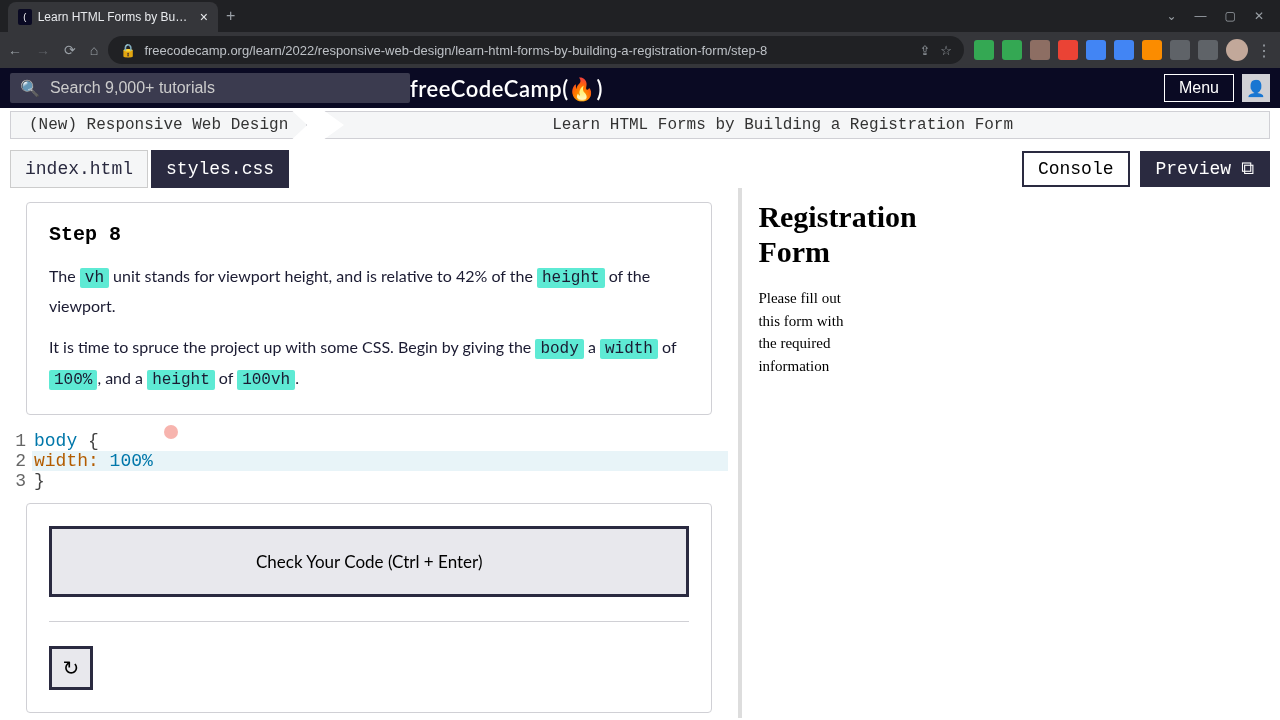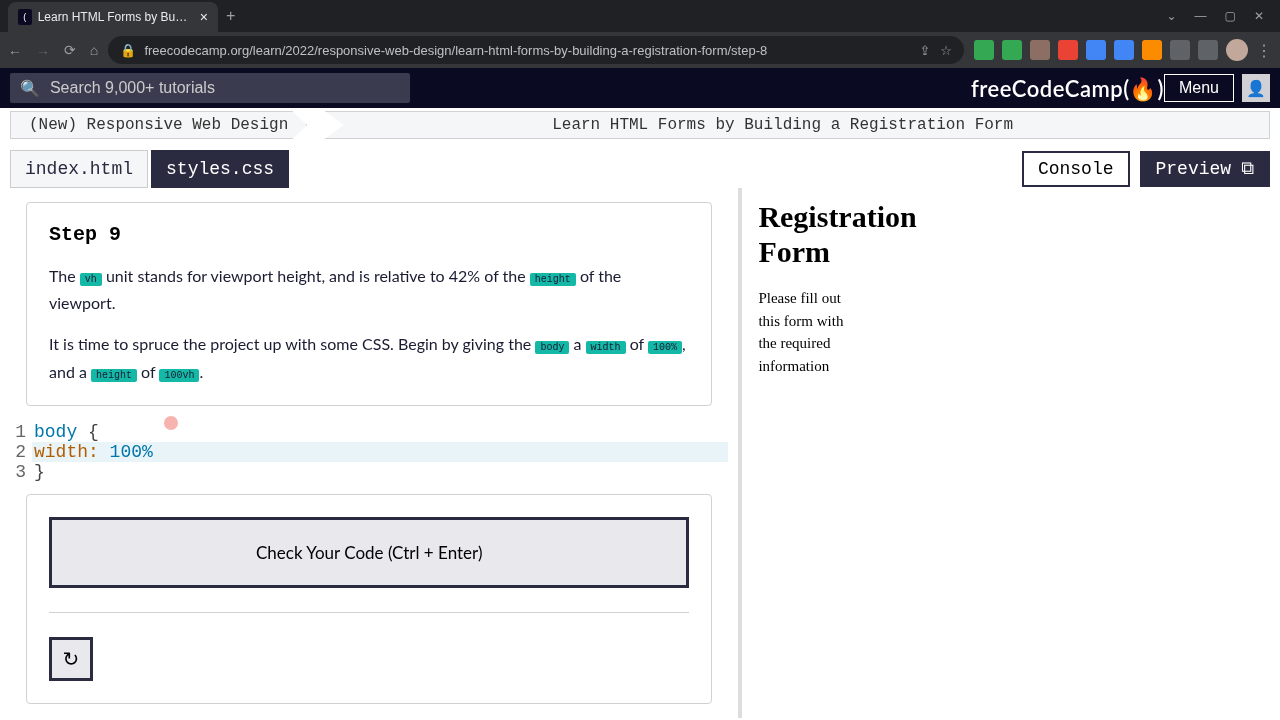--- a/index.html
+++ b/index.html
@@ -27,21 +27,21 @@
 .ext-ic.red { background: #ea4335; }
 .ext-ic.brown { background: #8d6e63; }
 .ext-ic.blue { background: #4285f4; }
 .ext-ic.orange { background: #fb8c00; }
 .ext-ic.gray { background: #5f6368; }
 .avatar { width: 22px; height: 22px; border-radius: 50%; background: #c2a89a; }
 
 
 .fcc-header { background: #0a0a23; color: #fff; height: 40px; display: flex; align-items: center; padding: 0 10px; }
 .search-box { display: flex; align-items: center; background: #3b3b4f; border-radius: 2px; height: 30px; padding: 0 10px; gap: 10px; width: 400px; color: #ccc; font-size: 16px; }
-.fcc-logo { flex: 1; text-align: right; font-family: "Lato", sans-serif; font-size: 22px; font-weight: 600; letter-spacing: 0.5px; }
+.fcc-logo { flex: 1; text-align: left; font-family: "Lato", sans-serif; font-size: 22px; font-weight: 600; letter-spacing: 0.5px; }
 .menu-btn { border: 1px solid #fff; padding: 4px 14px; font-size: 16px; cursor: pointer; }
 .user-ic { width: 28px; height: 28px; background: #d0d0d5; margin-left: 8px; display: flex; align-items: center; justify-content: center; }
 
 
 .breadcrumb { display: flex; height: 34px; align-items: center; font-family: "Courier New", monospace; font-size: 16px; color: #333; padding: 4px 10px; background: #fff; }
 .crumb-left { background: #f5f6f7; border: 1px solid #d0d0d5; padding: 4px 18px; clip-path: polygon(0 0, 95% 0, 100% 50%, 95% 100%, 0 100%); }
 .crumb-right { flex: 1; background: #f5f6f7; border: 1px solid #d0d0d5; padding: 4px 18px; text-align: center; margin-left: -12px; clip-path: polygon(3% 0, 100% 0, 100% 100%, 3% 100%, 5% 50%); }
 
 
 .editor-bar { display: flex; align-items: center; padding: 8px 10px 0 10px; gap: 3px; }
@@ -54,21 +54,21 @@
 
 
 .main { display: flex; height: calc(720px - 32px - 36px - 40px - 34px - 48px); }
 .left { width: 58%; padding: 14px 10px; border-right: 4px solid #ddd; }
 .right { flex: 1; padding: 12px 16px; font-family: Georgia, serif; }
 
 .step-card { border: 1px solid #d0d0d5; border-radius: 4px; padding: 20px 22px; margin: 0 16px 16px 16px; }
 .step-title { font-family: "Courier New", monospace; font-size: 20px; font-weight: bold; margin-bottom: 16px; }
 .step-p { font-size: 16px; line-height: 1.7; margin-bottom: 14px; color: #1b1b32; font-family: "Lato", Arial, sans-serif; }
 .step-p:last-child { margin-bottom: 0; }
-.code-lit { background: #14b8a6; font-family: "Courier New", monospace; font-size: 10px; padding: 1px 5px; border-radius: 2px; }
+.code-lit { background: #5eead4; font-family: "Courier New", monospace; font-size: 16px; padding: 1px 5px; border-radius: 2px; }
 
 .editor { font-family: "Courier New", monospace; font-size: 18px; margin: 0 0 12px 0; }
 .editor-row { display: flex; }
 .gutter { width: 22px; text-align: right; color: #666; padding-right: 6px; user-select: none; }
 .code-line { flex: 1; padding-left: 2px; position: relative; }
 .code-line.hl { background: #e8f4f8; }
 .selector { color: #0077aa; }
 .prop { color: #b35c00; }
 .brace { color: #444; }
 .cursor-mark { position: absolute; width: 14px; height: 14px; border-radius: 50%; background: rgba(234, 67, 53, 0.4); left: 132px; top: -6px; }
@@ -153,21 +153,21 @@
     <div class="pill-btn dark">
       <span>Preview</span>
       <span>⧉</span>
     </div>
   </div>
 </div>
 
 <div class="main">
   <div class="left">
     <div class="step-card">
-      <div class="step-title">Step 9</div>
+      <div class="step-title">Step 8</div>
       <p class="step-p">
         <span>The </span><span class="code-lit">vh</span><span> unit stands for viewport height, and is relative to 42% of the </span><span class="code-lit">height</span><span> of the viewport.</span>
       </p>
       <p class="step-p">
         <span>It is time to spruce the project up with some CSS. Begin by giving the </span><span class="code-lit">body</span><span> a </span><span class="code-lit">width</span><span> of </span><span class="code-lit">100%</span><span>, and a </span><span class="code-lit">height</span><span> of </span><span class="code-lit">100vh</span><span>.</span>
       </p>
     </div>
 
     <div class="editor">
       <div class="editor-row">

